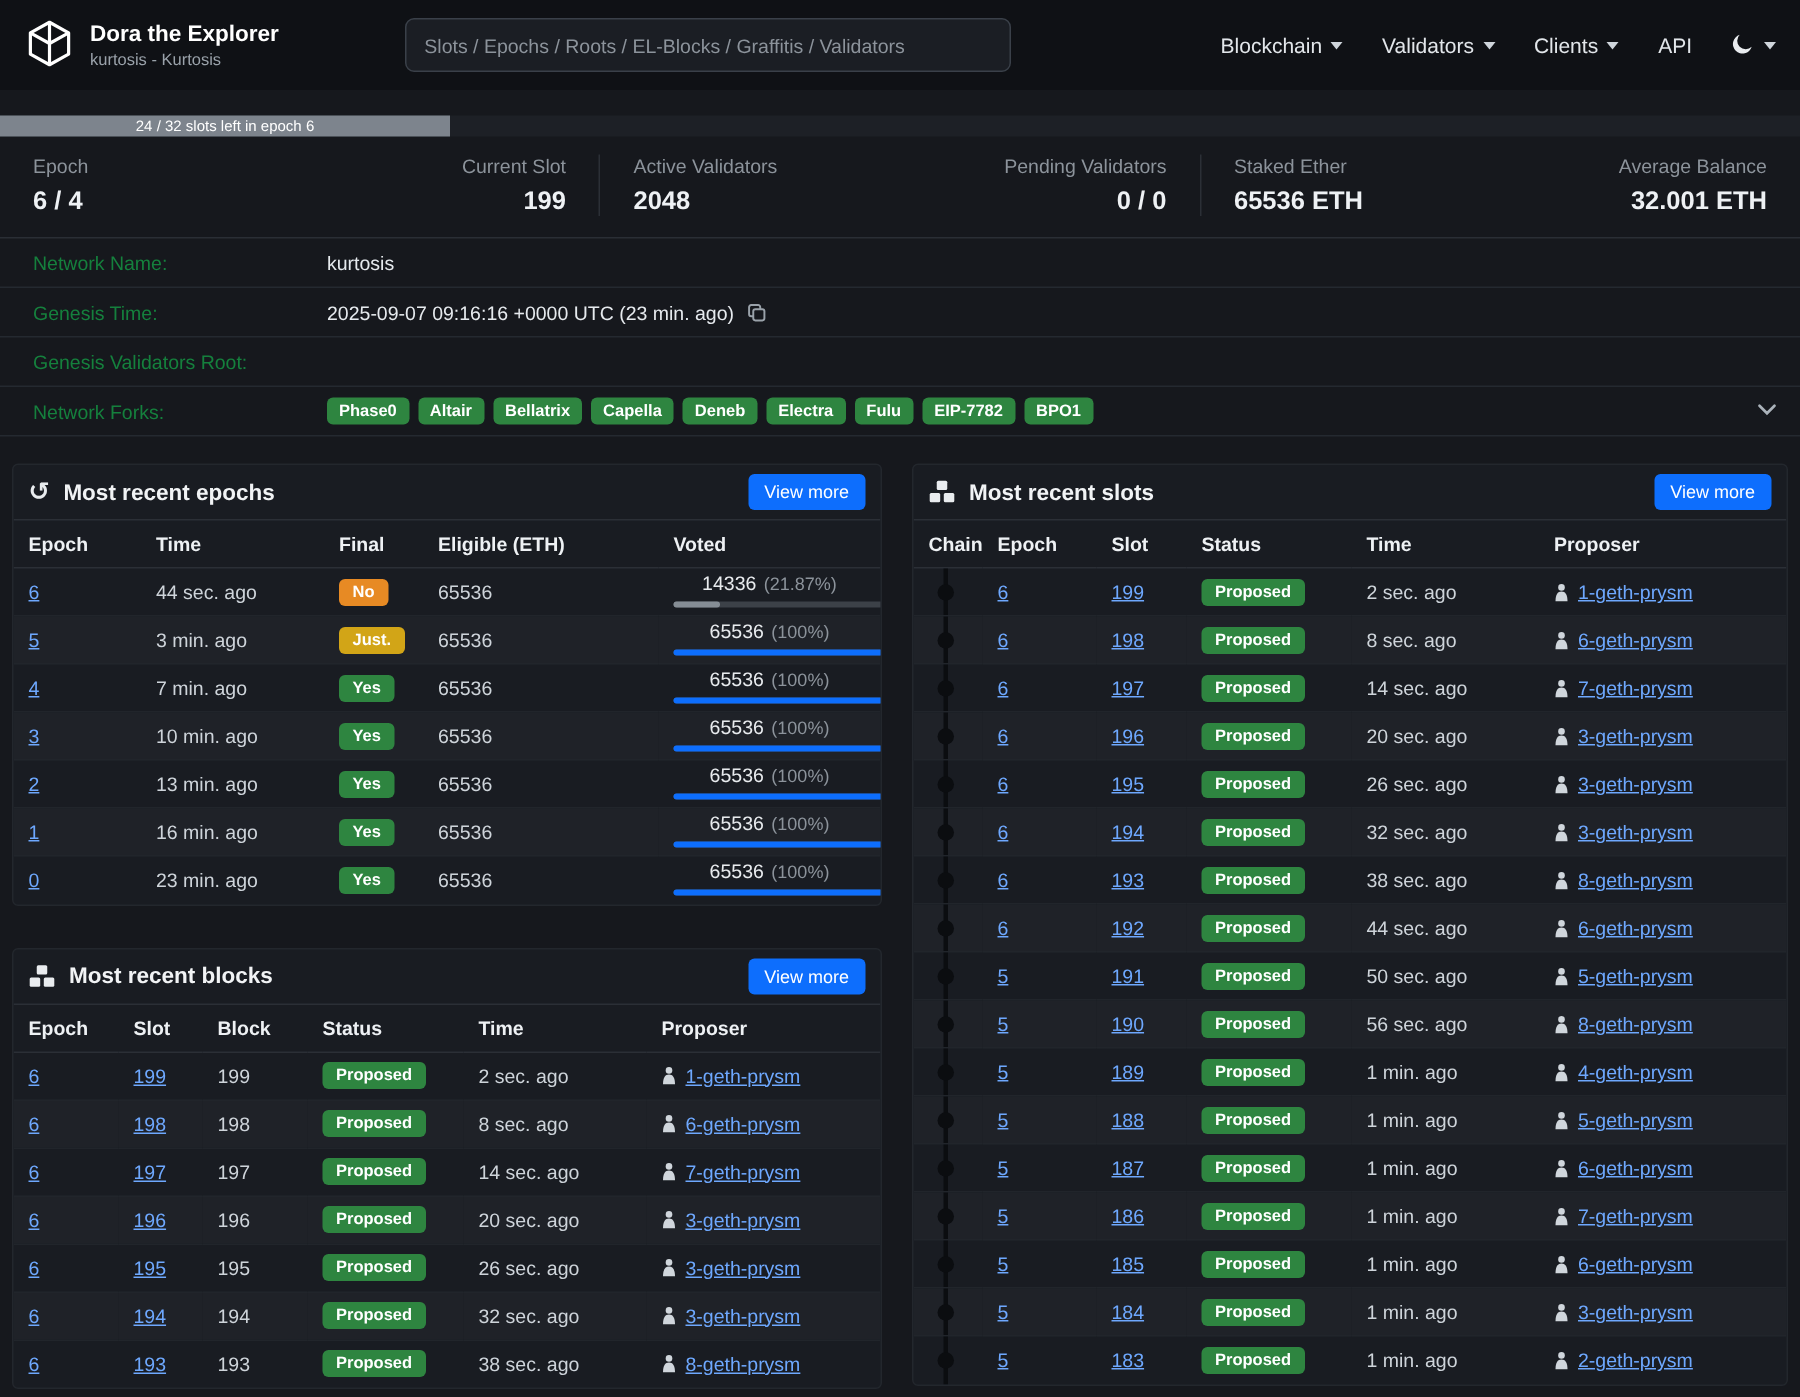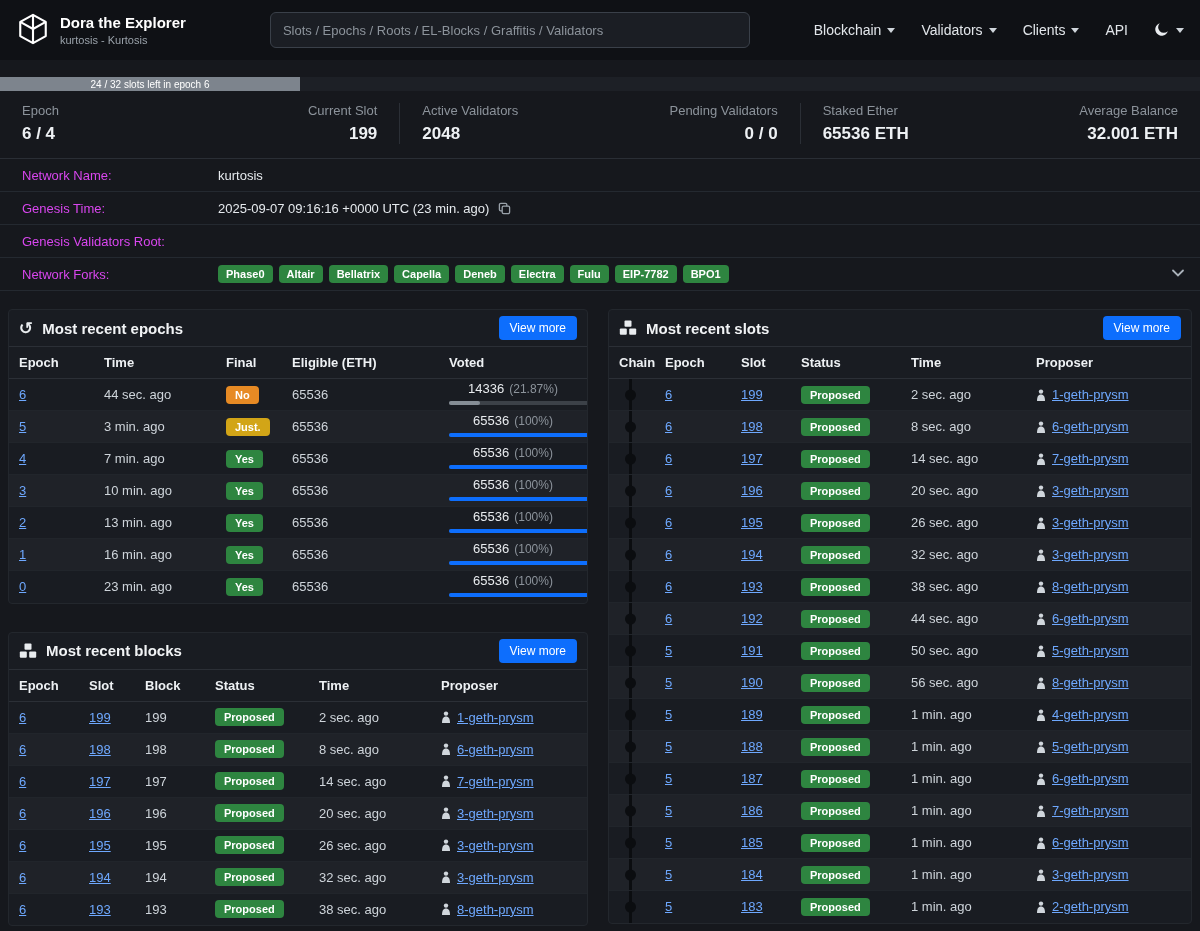--- a/index.html
+++ b/index.html
@@ -9,42 +9,42 @@
     height:931px; overflow:hidden;
     background:#16181d; color:#dee2e6;
     font-family:"Liberation Sans","DejaVu Sans",sans-serif; font-size:13px;
   }
   
   .navbar { height:60px; background:#0f1115; display:flex; align-items:center; padding:0 16px; }
   .brand { display:flex; align-items:center; gap:10px; cursor:pointer; }
   .brand-title { font-size:15px; font-weight:700; color:#ffffff; line-height:1.2; }
   .brand-sub { font-size:11px; color:#9aa2aa; margin-top:2px; }
   .search { margin-left:84px; }
-  .search input { width:480px; height:36px; background:#1b1e24; border:1px solid #3a4049; border-radius:6px;
+  .search input { width:404px; height:36px; background:#1b1e24; border:1px solid #3a4049; border-radius:6px;
     color:#cfd5db; padding:0 12px; font-size:13px; font-family:inherit; outline:none; }
   .search input::placeholder { color:#8c939b; }
   .menu { margin-left:auto; display:flex; align-items:center; gap:26px; }
   .menu-item { color:#e2e6ea; font-size:14px; cursor:pointer; display:flex; align-items:center; }
   .dropdown::after { content:''; display:inline-block; margin-left:6px;
     border-left:4px solid transparent; border-right:4px solid transparent; border-top:5px solid #cfd5db; }
   
   .epoch-progress { height:14px; margin-top:8px; background:#1d2026; }
   .ep-fill { height:100%; background:#7d848d; display:flex; align-items:center; justify-content:center; }
   .ep-fill span { font-size:10px; color:#ffffff; white-space:nowrap; }
   
   .stats { display:flex; padding:12px 0 14px; }
   .stat-group { flex:1; display:flex; justify-content:space-between; padding:0 22px; border-left:1px solid #2b2f36; }
   .stat-group:first-child { border-left:none; }
   .stat .label { color:#8c939b; font-size:13px; margin-bottom:6px; }
   .stat .value { color:#eef1f4; font-size:17px; font-weight:700; }
   .stat.right { text-align:right; }
   
   .netinfo { border-top:1px solid #2a2e35; }
   .nrow { display:flex; align-items:center; min-height:33px; border-bottom:1px solid #242930; padding:0 14px 0 22px; }
-  .nlabel { width:196px; color:#d946ef; flex:none; }
+  .nlabel { width:196px; color:#15803d; flex:none; }
   .nvalue { color:#e6eaee; display:flex; align-items:center; gap:9px; }
   .mono { font-family:"DejaVu Sans Mono","Liberation Mono",monospace; font-size:13px; }
   .copy-btn { cursor:pointer; display:inline-flex; align-items:center; }
   .forks { display:flex; gap:6px; align-items:center; flex-wrap:wrap; }
   .fork-badge { background:#2e8540; color:#fff; font-size:11px; font-weight:700; padding:3px 8px; border-radius:4px; }
   .chev { margin-left:auto; cursor:pointer; display:inline-flex; }
   
   .columns { display:flex; gap:20px; padding:18px 8px 0; align-items:flex-start; }
   .col-left { width:580px; flex:none; display:flex; flex-direction:column; gap:28px; }
   .col-right { flex:1; }

